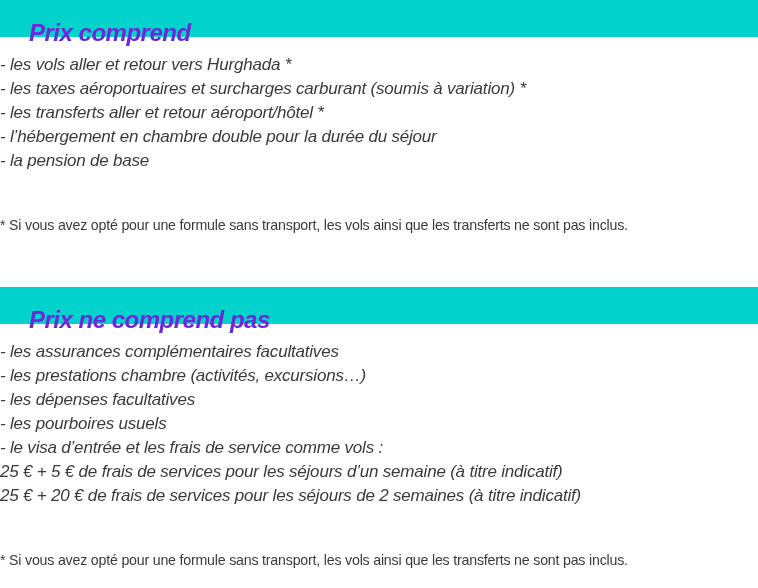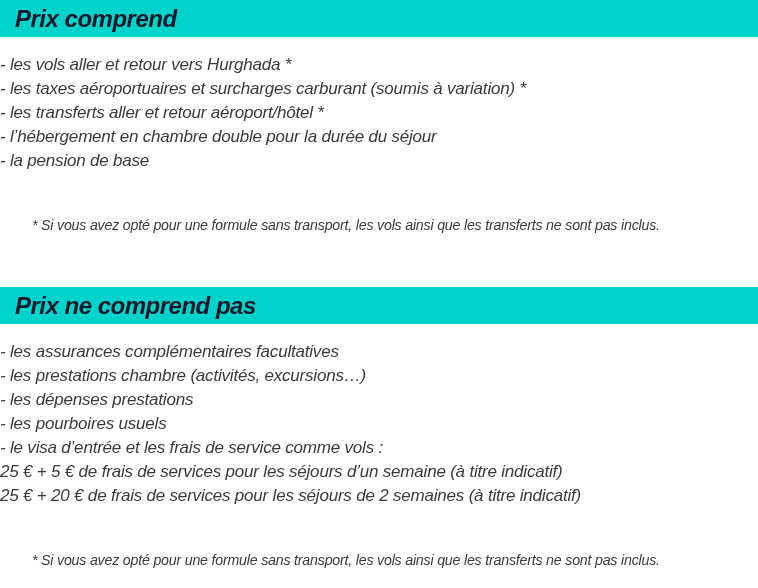--- a/index.html
+++ b/index.html
@@ -1,24 +1,24 @@
 <!DOCTYPE html>
 <html><head>
 <meta charset="utf-8">
 <style>
   html, body { margin: 0; padding: 0; background: #ffffff; }
   body { width: 758px; height: 588px; overflow: hidden; position: relative;
          font-family: "Liberation Sans", sans-serif; color: #3a3a3a; }
   .band { position: absolute; left: 0; width: 758px; height: 37px; background: #00d3cb; }
-  .band h2 { margin: 0; padding-left: 15px; font-size: 24px; line-height: 37px;
-             font-style: italic; font-weight: bold; color: #0f172a; letter-spacing: -0.5px; border-radius: 18px; }
+  .band h2 { margin: 14px; padding-left: 15px; font-size: 24px; line-height: 37px;
+             font-style: italic; font-weight: bold; color: #6d28d9; letter-spacing: -0.5px; border-radius: 18px; }
   .list { position: absolute; left: 0; margin: 0; padding: 0; list-style: none; }
   .list li { font-size: 17px; line-height: 24px; font-style: italic; white-space: nowrap; letter-spacing: -0.2px; }
   .note { position: absolute; left: 0; margin: 0; font-size: 14.2px; line-height: 24px;
-          font-style: italic; white-space: nowrap; letter-spacing: -0.2px; padding-left: 32px; }
+          white-space: nowrap; letter-spacing: -0.2px; }
 </style>
 </head>
 <body>
 
 <div class="band" style="top:0;">
   <h2>Prix comprend</h2>
 </div>
 <ul class="list" style="top:53px;">
   <li>- les vols aller et retour vers Hurghada *</li>
   <li>- les taxes aéroportuaires et surcharges carburant (soumis à variation) *</li>
@@ -27,19 +27,19 @@
   <li>- la pension de base</li>
 </ul>
 <p class="note" style="top:213px;">* Si vous avez opté pour une formule sans transport, les vols ainsi que les transferts ne sont pas inclus.</p>
 
 <div class="band" style="top:287px;">
   <h2>Prix ne comprend pas</h2>
 </div>
 <ul class="list" style="top:340px;">
   <li>- les assurances complémentaires facultatives</li>
   <li>- les prestations chambre (activités, excursions…)</li>
-  <li>- les dépenses prestations</li>
+  <li>- les dépenses facultatives</li>
   <li>- les pourboires usuels</li>
   <li>- le visa d’entrée et les frais de service comme vols :</li>
   <li>25 € + 5 € de frais de services pour les séjours d’un semaine (à titre indicatif)</li>
   <li>25 € + 20 € de frais de services pour les séjours de 2 semaines (à titre indicatif)</li>
 </ul>
 <p class="note" style="top:548px;">* Si vous avez opté pour une formule sans transport, les vols ainsi que les transferts ne sont pas inclus.</p>
 
 </body></html>

